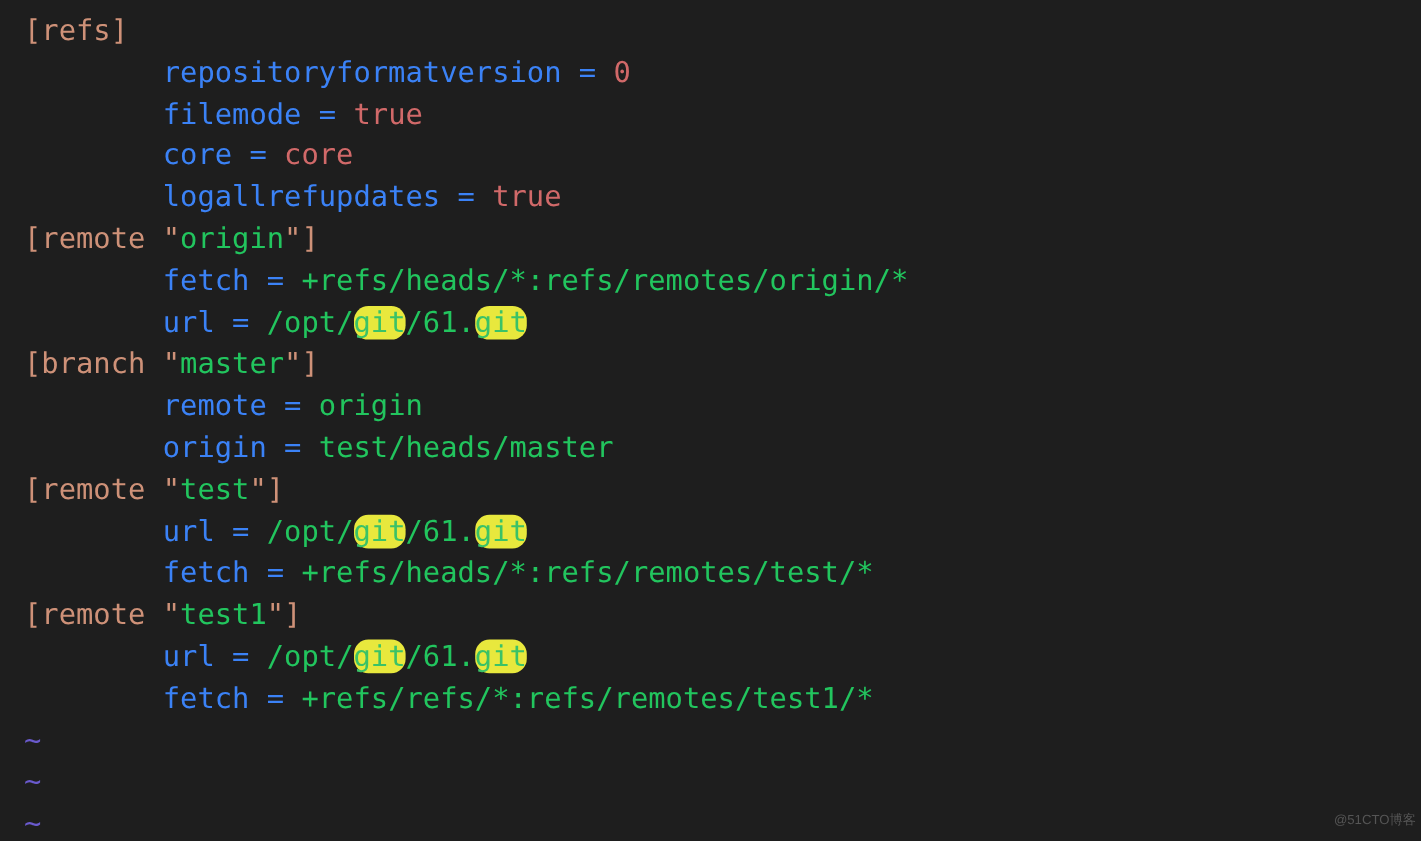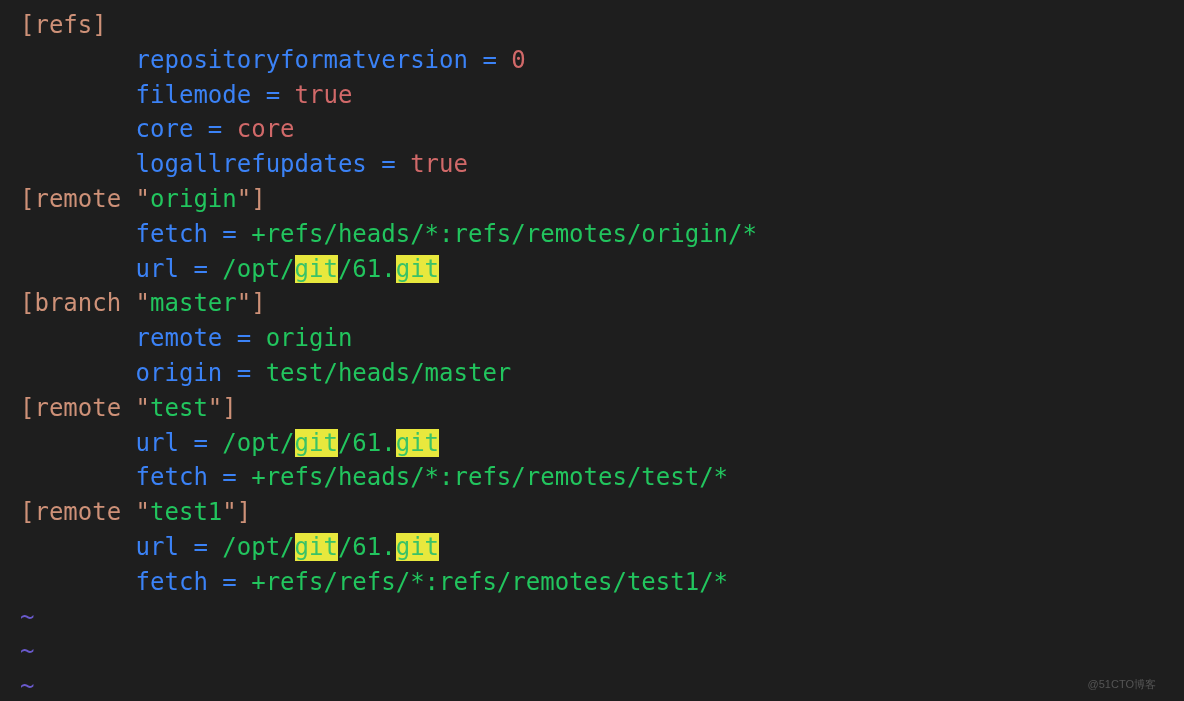--- a/index.html
+++ b/index.html
@@ -33,25 +33,26 @@
     }
     .red {
       color: #d16969;
     }
     .purple {
       color: #6a5acd;
     }
     .highlight {
       background-color: #e8e83d;
       color: #3ac267;
+      border-radius: 12px;
     }
     .watermark {
       position: absolute;
       bottom: 8px;
-      right: 28px;
+      right: 4px;
       font-size: 11px;
       color: #555;
       font-family: sans-serif;
     }
   </style>
 </head>
 <body>
 
 <div class="line"><span class="orange">[</span><span class="orange">refs</span><span class="orange">]</span></div>
 

